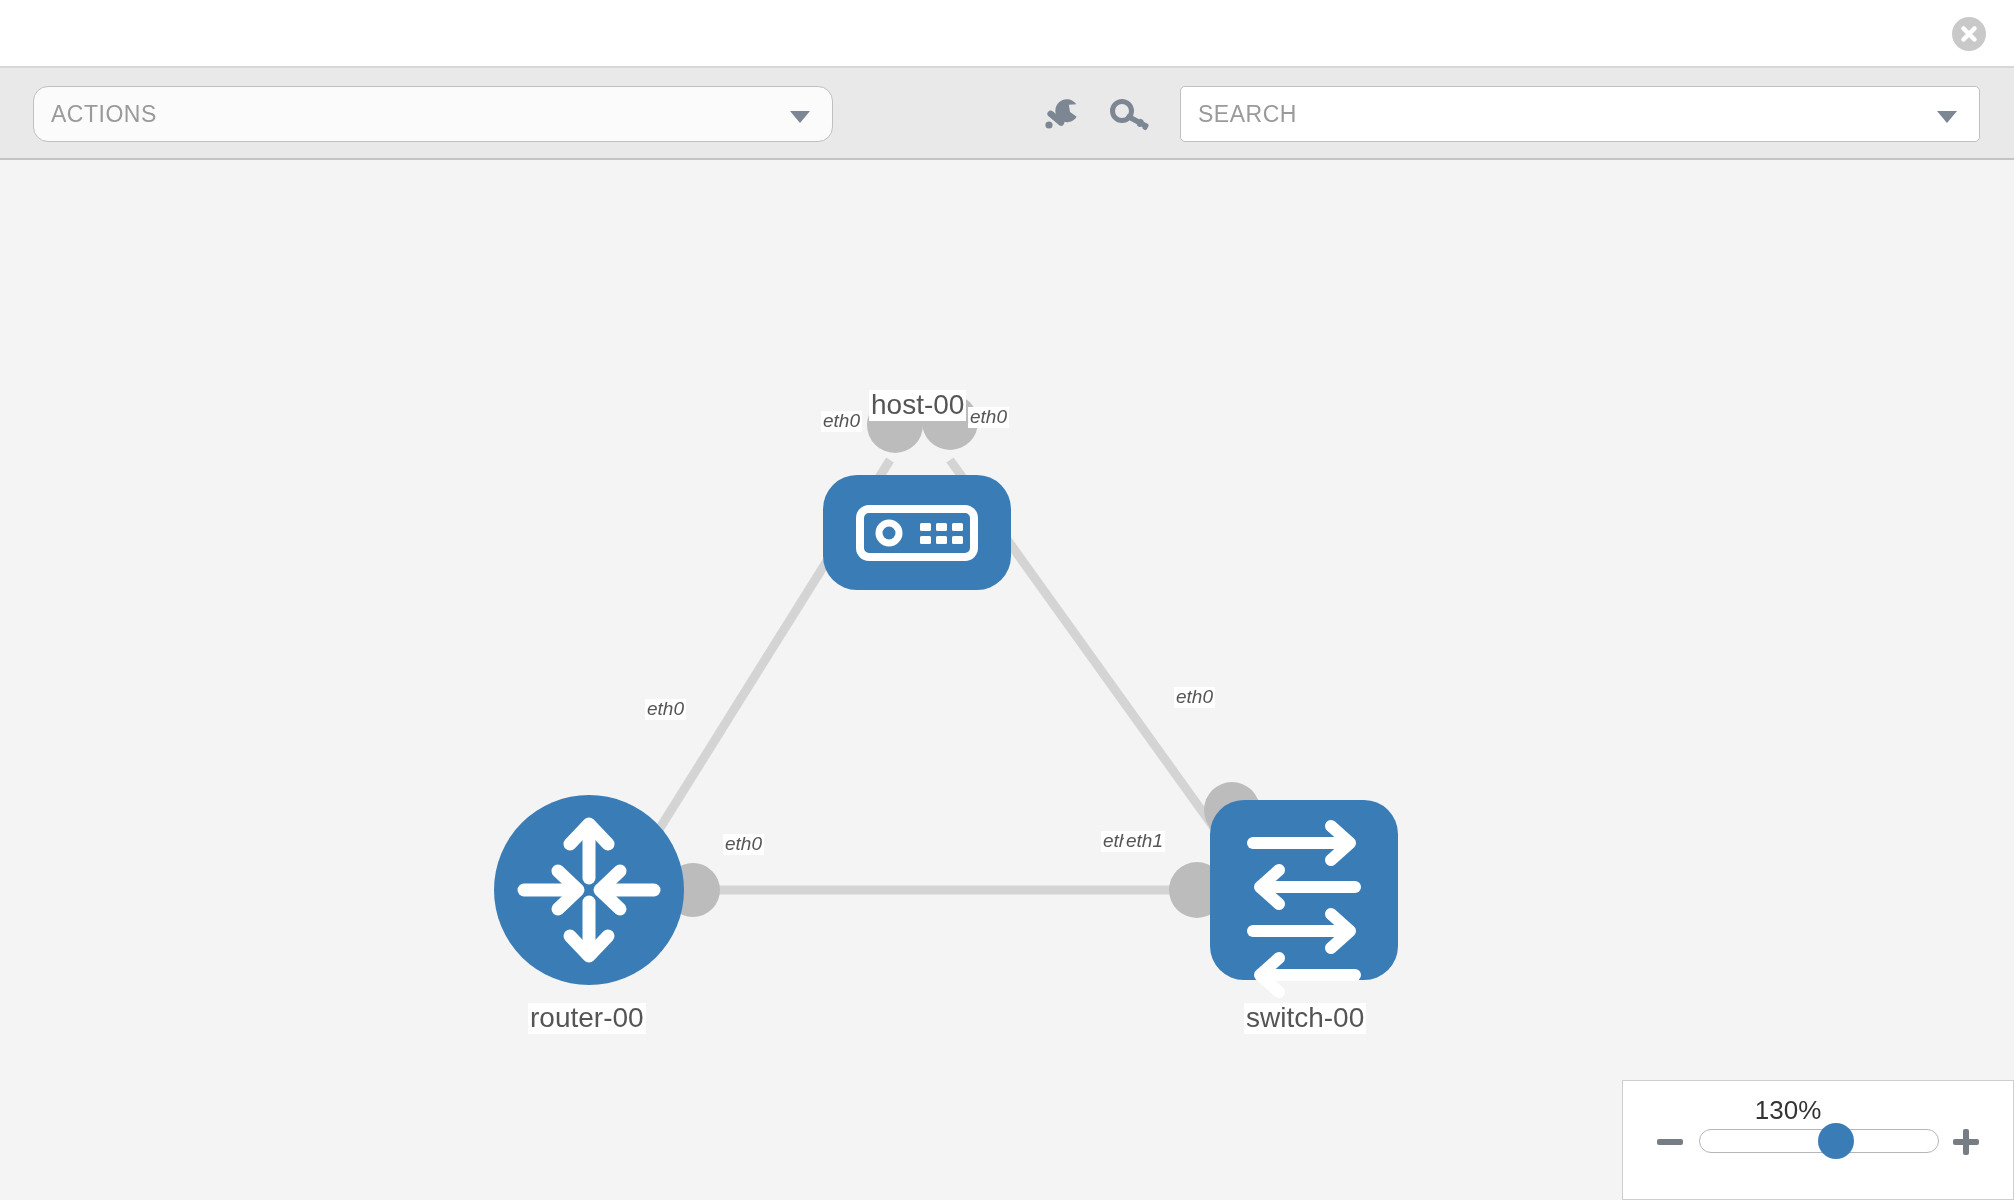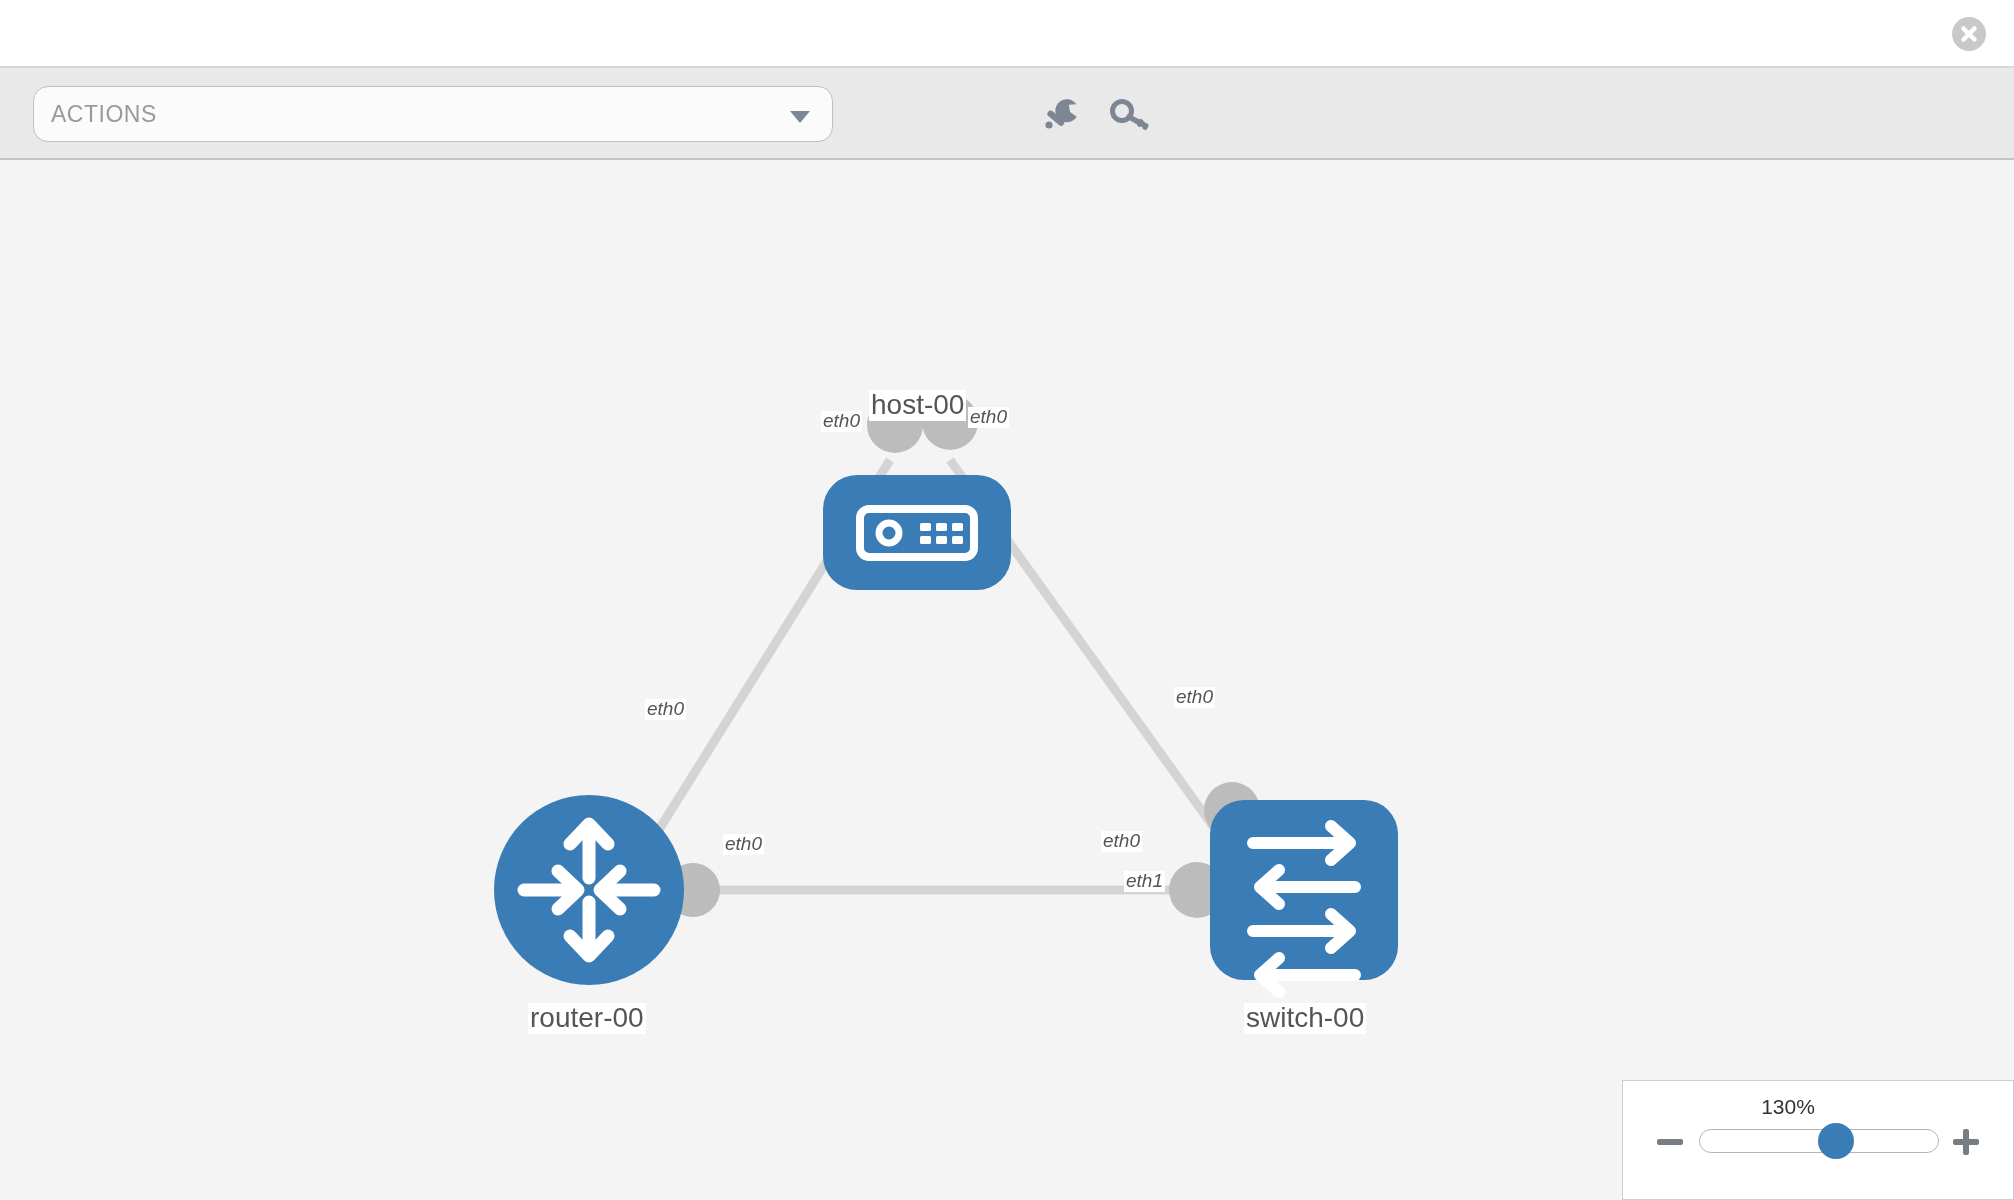--- a/index.html
+++ b/index.html
@@ -164,21 +164,21 @@
     background: #ffffff;
     border: 1px solid #cfcfcf;
     box-sizing: border-box;
   }
   .zoom-pct {
     position: absolute;
     top: 14px;
     left: 0;
     width: 330px;
     text-align: center;
-    font-size: 21px;
+    font-size: 26px;
     color: #333333;
   }
   .zoom-minus, .zoom-plus {
     position: absolute;
     top: 48px;
     width: 26px;
     height: 26px;
     cursor: pointer;
   }
   .zoom-minus { left: 34px; }
@@ -263,20 +263,24 @@
 
     <div class="tool-icon key">
       <svg width="44" height="34" viewBox="0 0 44 34" aria-hidden="true">
         <circle cx="14" cy="13" r="9.5" fill="none" stroke="#7c8793" stroke-width="5"></circle>
         <rect x="19" y="15" width="21" height="5.5" rx="2" fill="#7c8793" transform="rotate(28 19 17)"></rect>
         <rect x="31" y="20" width="5" height="8" rx="2" fill="#7c8793" transform="rotate(28 31 22)"></rect>
         <rect x="36" y="24" width="5" height="7" rx="2" fill="#7c8793" transform="rotate(28 36 26)"></rect>
       </svg>
     </div>
 
+    <div class="search-box">
+      <span class="search-ph">SEARCH</span>
+      <span class="caret"></span>
+    </div>
   </div>
 
   <div class="canvas">
 
     <svg width="2014" height="1040">
 
       <g>
         <line x1="890" y1="300" x2="640" y2="700" stroke="#d4d4d4" stroke-width="9"></line>
         <line x1="950" y1="300" x2="1230" y2="690" stroke="#d4d4d4" stroke-width="9"></line>
         <line x1="660" y1="730" x2="1225" y2="730" stroke="#d4d4d4" stroke-width="9"></line>
@@ -348,21 +352,21 @@
     <div class="elabel" style="left:968px; top:247px;">eth0</div>
 
     <div class="elabel" style="left:645px; top:539px;">eth0</div>
 
     <div class="elabel" style="left:1174px; top:527px;">eth0</div>
 
     <div class="elabel" style="left:723px; top:674px;">eth0</div>
 
     <div class="elabel" style="left:1101px; top:671px;">eth0</div>
 
-    <div class="elabel" style="left:1124px; top:671px;margin-top:40px;">eth1</div>
+    <div class="elabel" style="left:1124px; top:671px;">eth1</div>
 
     <div class="nlabel" style="left:869px; top:230px;">host-00</div>
 
     <div class="nlabel" style="left:528px; top:843px;">router-00</div>
 
     <div class="nlabel" style="left:1244px; top:843px;">switch-00</div>
 
   </div>
 
   <div class="zoomctl">

